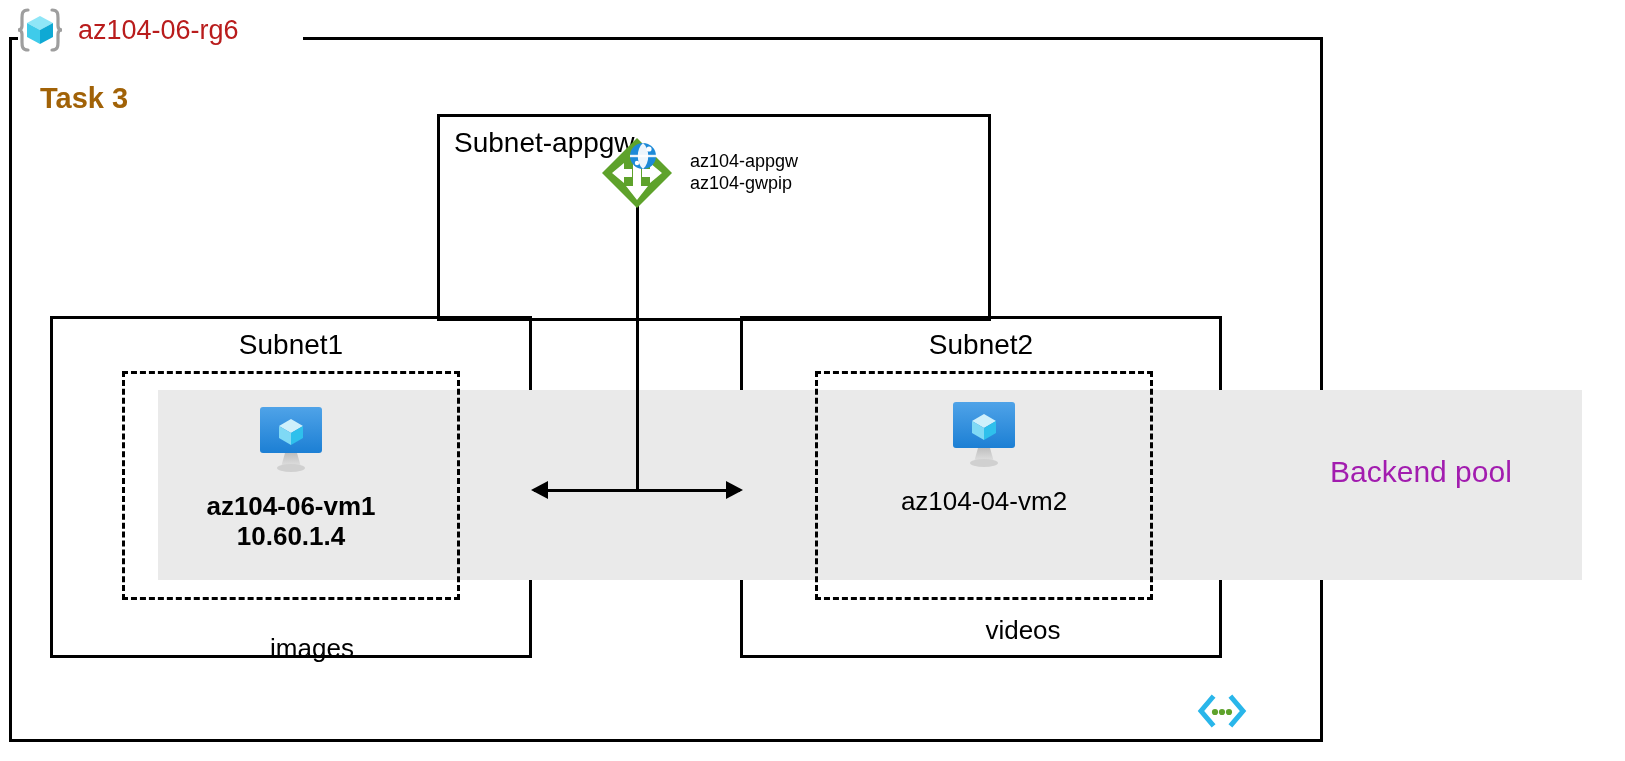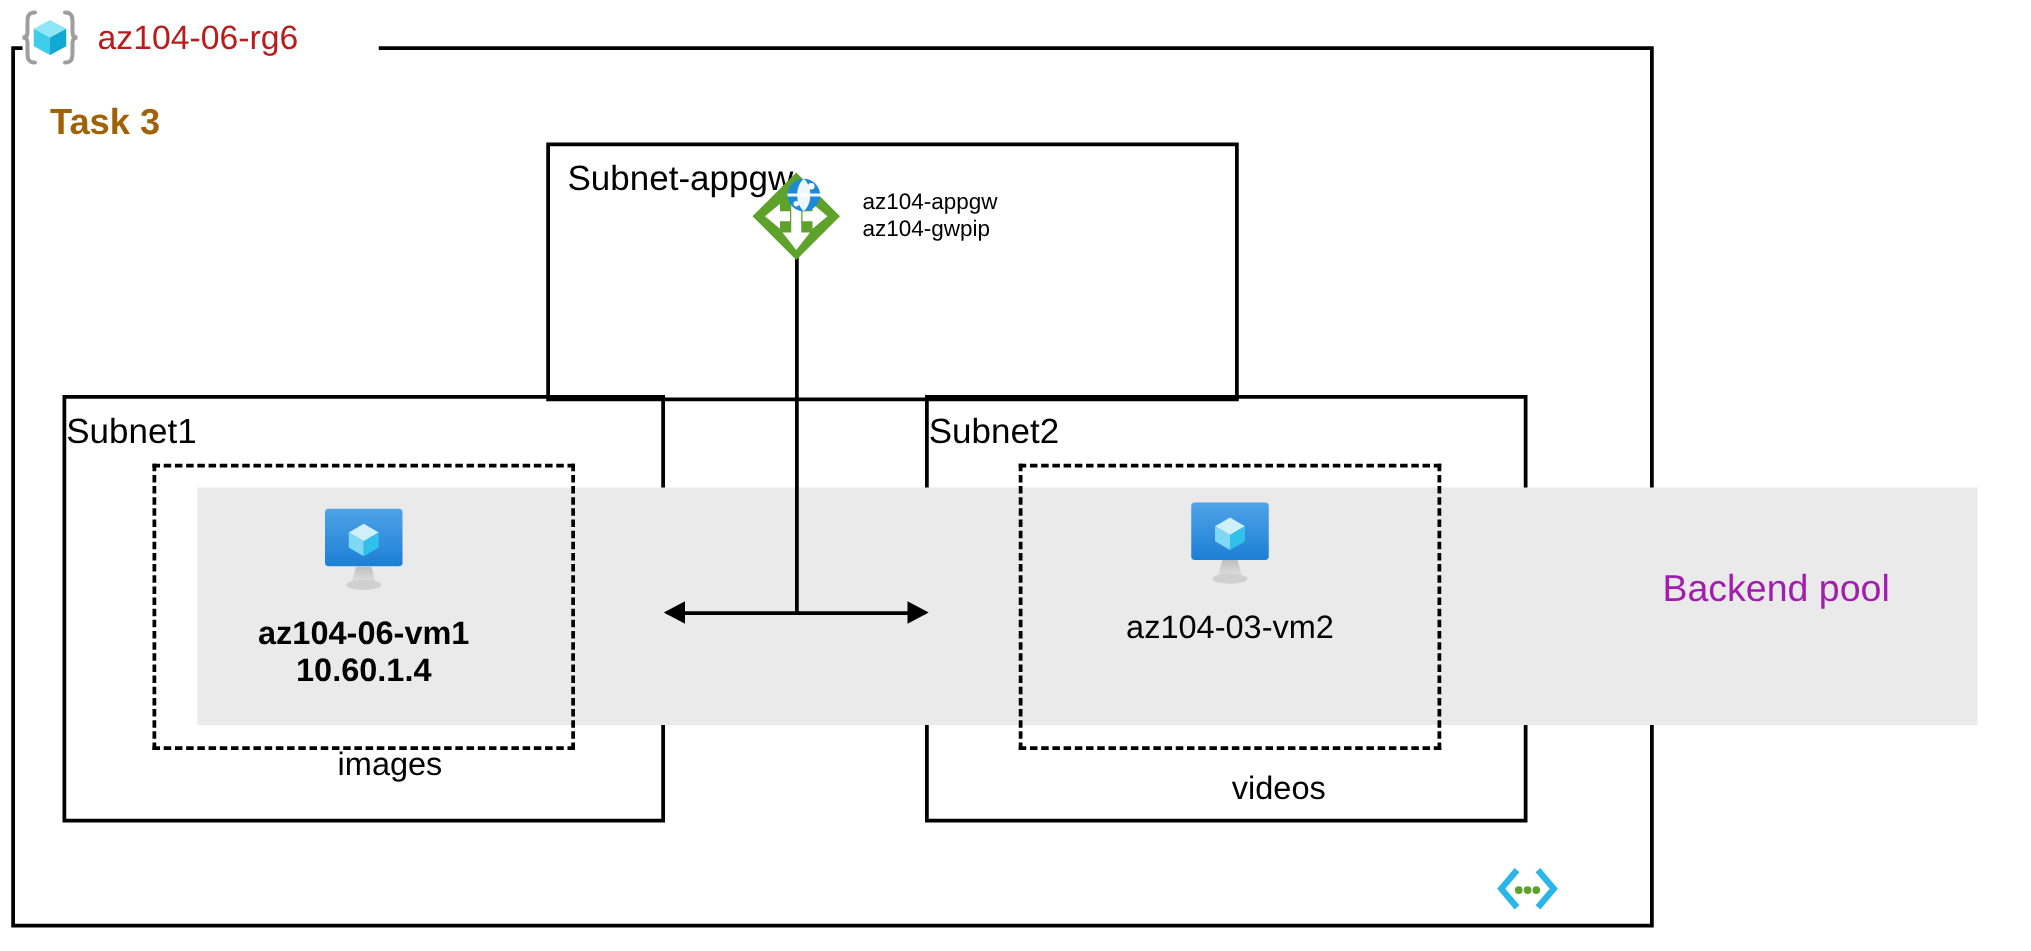--- a/index.html
+++ b/index.html
@@ -72,20 +72,21 @@
     position: absolute;
     border: 3px solid #000000;
     box-sizing: border-box;
     background: transparent;
   }
   .box-title {
     position: absolute;
     left: 0;
     right: 0;
     top: 10px;
+    text-align: center;
     font-size: 28px;
     white-space: nowrap;
   }
   .box-title.left-aligned {
     text-align: left;
     padding-left: 14px;
   }
 
   
   .backend-band {
@@ -286,21 +287,21 @@
         <polygon points="51,21 51,33 39,40 39,28" fill="#2FC0EC"></polygon>
         <path d="M33 48 L45 48 L49 62 L29 62 Z" fill="url(#vmStand1)"></path>
         <ellipse cx="39" cy="63" rx="14" ry="4" fill="#D0D0D0"></ellipse>
       </svg>
     </span>
     <div class="vm-caption" style="margin-top:16px;">
       <div>az104-06-vm1</div>
       <div>10.60.1.4</div>
     </div>
   </div>
-  <div class="subnet-footer" style="left:50px; top:596px; width:524px;">images</div>
+  <div class="subnet-footer" style="left:50px; top:633px; width:524px;">images</div>
 
   <div class="box" style="left:740px; top:316px; width:482px; height:342px;">
     <div class="box-title">Subnet2</div>
   </div>
   <div class="dashed-box" style="left:815px; top:371px; width:338px; height:229px;"></div>
   <div class="vm-node" style="left:854px; top:400px;">
     <span>
       <svg width="78" height="70" viewBox="0 0 78 70" style="margin:0 auto;">
         <defs>
           <linearGradient id="vmScreen2" x1="0" y1="0" x2="0" y2="1">
@@ -314,21 +315,21 @@
         </defs>
         <rect x="8" y="2" width="62" height="46" rx="3" fill="url(#vmScreen2)"></rect>
         <polygon points="39,14 51,21 39,28 27,21" fill="#CFF0FB"></polygon>
         <polygon points="27,21 39,28 39,40 27,33" fill="#7FD9F5"></polygon>
         <polygon points="51,21 51,33 39,40 39,28" fill="#2FC0EC"></polygon>
         <path d="M33 48 L45 48 L49 62 L29 62 Z" fill="url(#vmStand2)"></path>
         <ellipse cx="39" cy="63" rx="14" ry="4" fill="#D0D0D0"></ellipse>
       </svg>
     </span>
     <div class="vm-caption" style="margin-top:16px;">
-      <div>az104-03-vm2</div>
+      <div>az104-04-vm2</div>
     </div>
   </div>
   <div class="subnet-footer" style="left:740px; top:615px; width:566px;">videos</div>
 
   <div class="code-icon">
     <svg width="52" height="34" viewBox="0 0 52 34">
       <path d="M16 4 L5 17 L16 30" fill="none" stroke="#29B6EA" stroke-width="5" stroke-linecap="square" stroke-linejoin="miter"></path>
       <path d="M36 4 L47 17 L36 30" fill="none" stroke="#29B6EA" stroke-width="5" stroke-linecap="square" stroke-linejoin="miter"></path>
       <circle cx="19" cy="18" r="3.1" fill="#5EA22B"></circle>
       <circle cx="26" cy="18" r="3.1" fill="#5EA22B"></circle>

